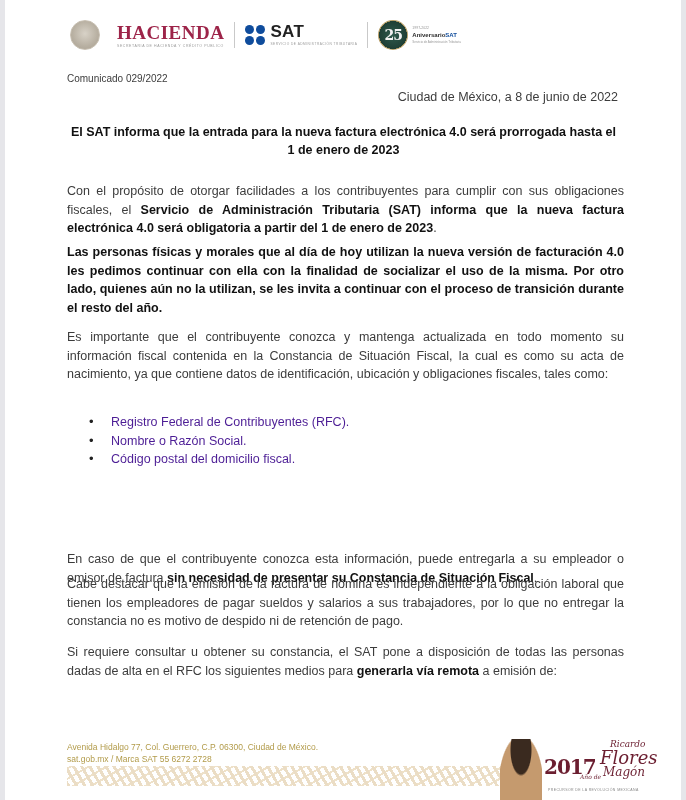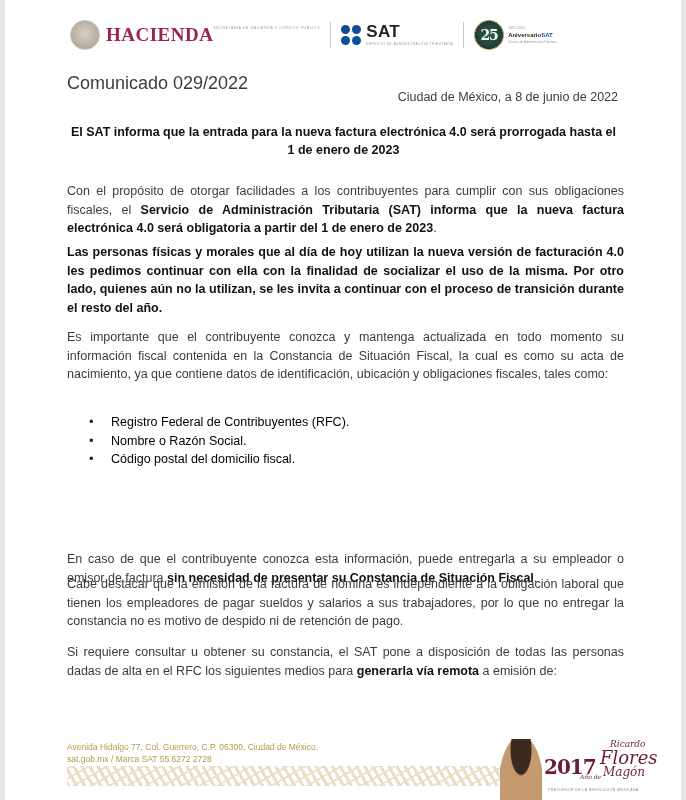--- a/index.html
+++ b/index.html
@@ -9,21 +9,21 @@
     position: absolute; left: 5px; top: 0; width: 676px; height: 800px;
     background: #ffffff; overflow: hidden;
   }
   
   .header { position: absolute; left: 65px; top: 14px; height: 42px; display: flex; align-items: center; }
   .hac-seal {
     width: 30px; height: 30px; border-radius: 50%;
     background: radial-gradient(circle at 50% 45%, #d8d2c7 0%, #b8b0a2 60%, #a89f90 100%);
     border: 1px solid #c8c0b2;
   }
-  .hac-text { margin-left: 6px; display: flex; flex-direction: row; }
+  .hac-text { margin-left: 17px; display: flex; flex-direction: column; }
   .hac-title { font-family: "Liberation Serif", "DejaVu Serif", serif; font-weight: bold; font-size: 19px; color: #9d2449; letter-spacing: 0.5px; line-height: 20px; }
   .hac-sub { font-size: 3.5px; color: #9a9a9a; letter-spacing: 0.6px; margin-top: 1px; white-space: nowrap; }
   .vsep { width: 1px; height: 26px; background: #c9c9c9; margin: 0 10px; }
   .sat-logo { display: flex; align-items: center; }
   .sat-dots { display: grid; grid-template-columns: 9px 9px; grid-gap: 2px; }
   .sat-dots span { width: 9px; height: 9px; border-radius: 50%; background: #0f4c9c; display: block; }
   .sat-text { margin-left: 5px; display: flex; flex-direction: column; }
   .sat-title { font-weight: bold; font-size: 17px; color: #222; line-height: 16px; letter-spacing: 0.3px; }
   .sat-sub { font-size: 3.2px; color: #999; letter-spacing: 0.5px; margin-top: 2px; white-space: nowrap; }
   .ann-logo { display: flex; align-items: center; justify-content: space-between; }
@@ -33,35 +33,35 @@
     color: #f2f2f2; font-weight: bold; font-size: 14px; display: flex; align-items: center; justify-content: center;
     font-family: "DejaVu Serif", serif; letter-spacing: -1px;
   }
   .ann-text { margin-left: 4px; display: flex; flex-direction: column; line-height: 7px; }
   .ann-small { font-size: 3.5px; color: #999; }
   .ann-title { font-size: 6px; color: #2b2b2b; font-weight: bold; }
   .ann-title b { color: #0f4c9c; }
   .ann-sub { font-size: 3px; color: #999; }
 
   
-  .comunicado { position: absolute; left: 62px; top: 73px; font-size: 18px; color: #3c3c3c; }
+  .comunicado { position: absolute; left: 62px; top: 73px; font-size: 10px; color: #3c3c3c; }
   .fecha { position: absolute; right: 63px; top: 90px; font-size: 12.5px; color: #3c3c3c; }
   .title {
     position: absolute; left: 62px; width: 553px; top: 123px; text-align: center;
     font-weight: bold; font-size: 12.5px; line-height: 18px; color: #111;
   }
   .para {
     position: absolute; left: 62px; width: 557px; font-size: 12.5px; line-height: 18.5px; color: #3c3c3c;
     text-align: justify;
   }
   .para b { color: #111; }
   .p1 { top: 182px; }
   .p2 { top: 243px; color: #111; font-weight: bold; }
   .p3 { top: 328px; }
-  .bullets { position: absolute; left: 82px; top: 413px; list-style: none; font-size: 12.5px; line-height: 18.5px; color: #000000; }
+  .bullets { position: absolute; left: 82px; top: 413px; list-style: none; font-size: 12.5px; line-height: 18.5px; color: #4c1d95; }
   .bullets li { position: relative; padding-left: 24px; }
   .bullets li::before { content: "•"; position: absolute; left: 2px; top: 0; color: #222; font-size: 13px; }
   .p4 { top: 510px; margin-top: 40px; }
   .p5 { top: 575px; }
   .p6 { top: 643px; }
 
   
   .addr { position: absolute; left: 62px; top: 741px; font-size: 8.5px; line-height: 12px; color: #b29b4a; }
   .pattern {
     position: absolute; left: 62px; top: 766px; width: 440px; height: 20px;

